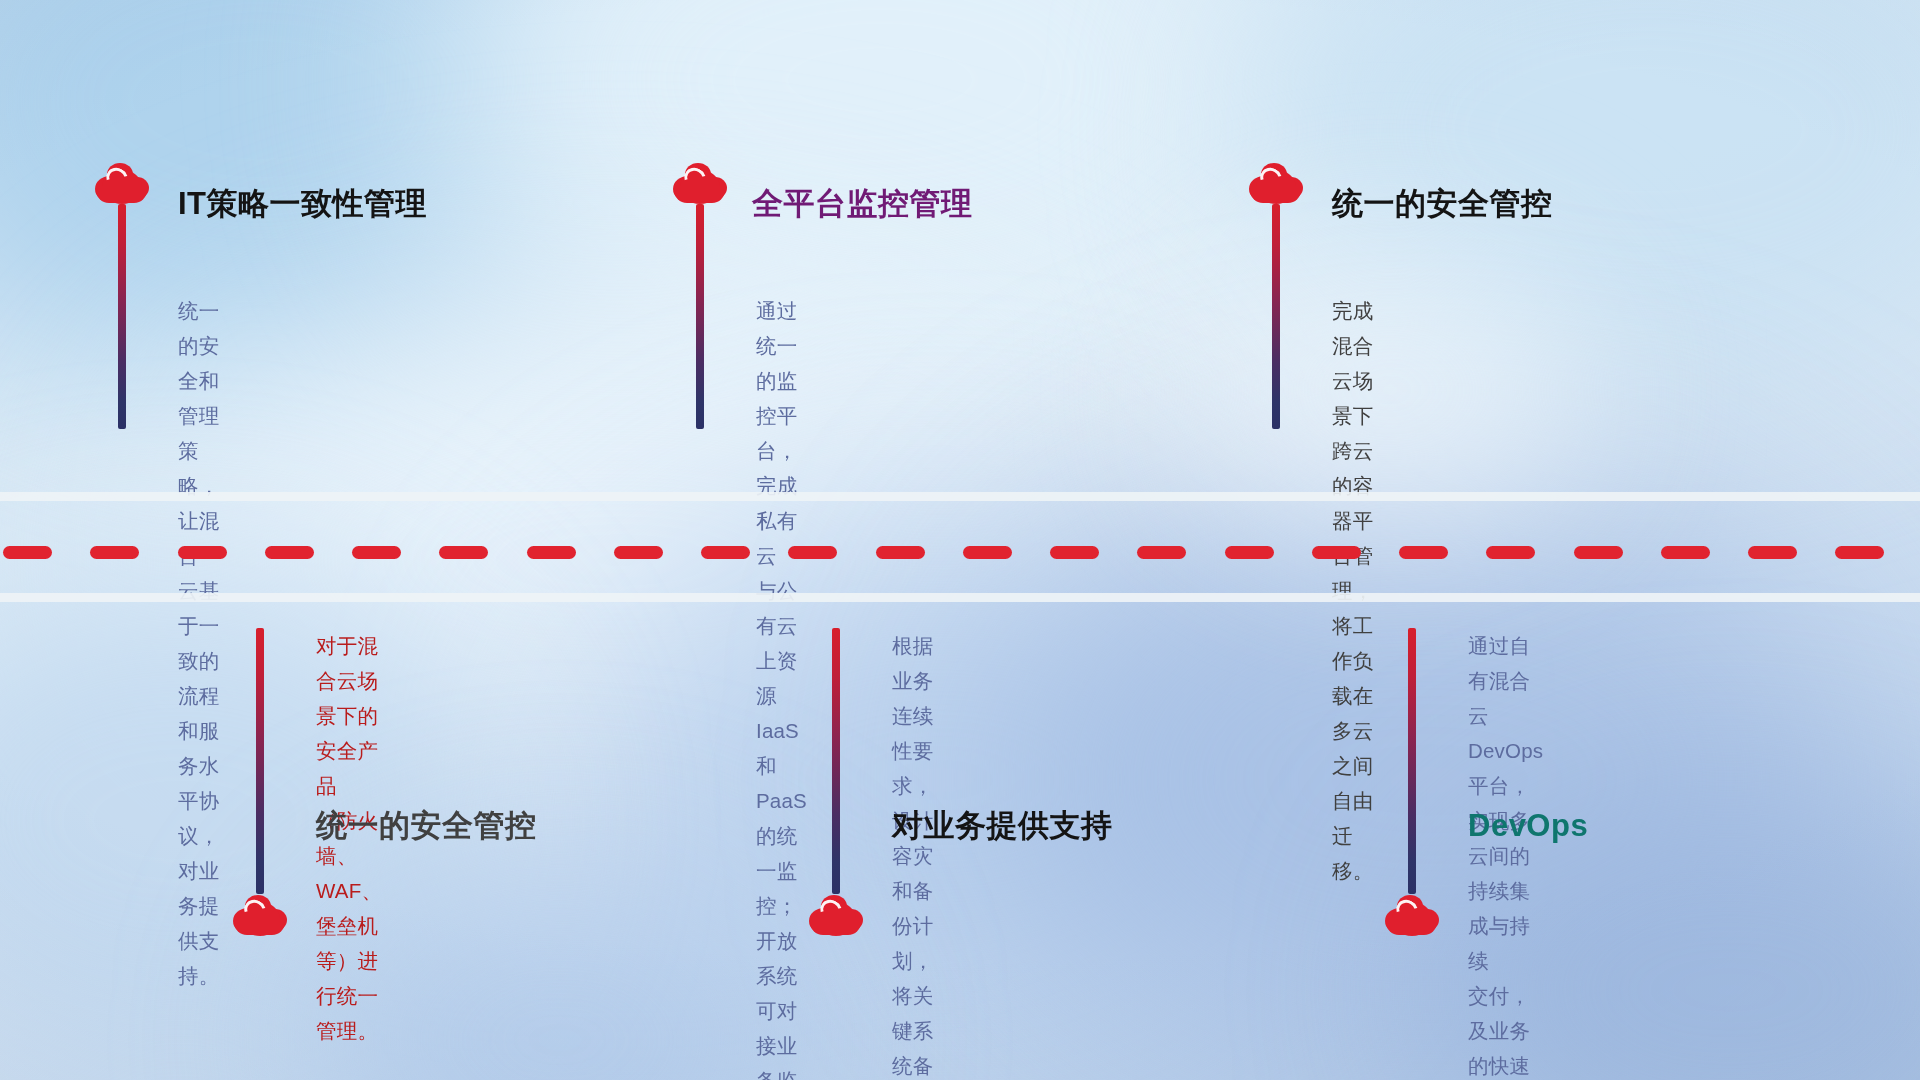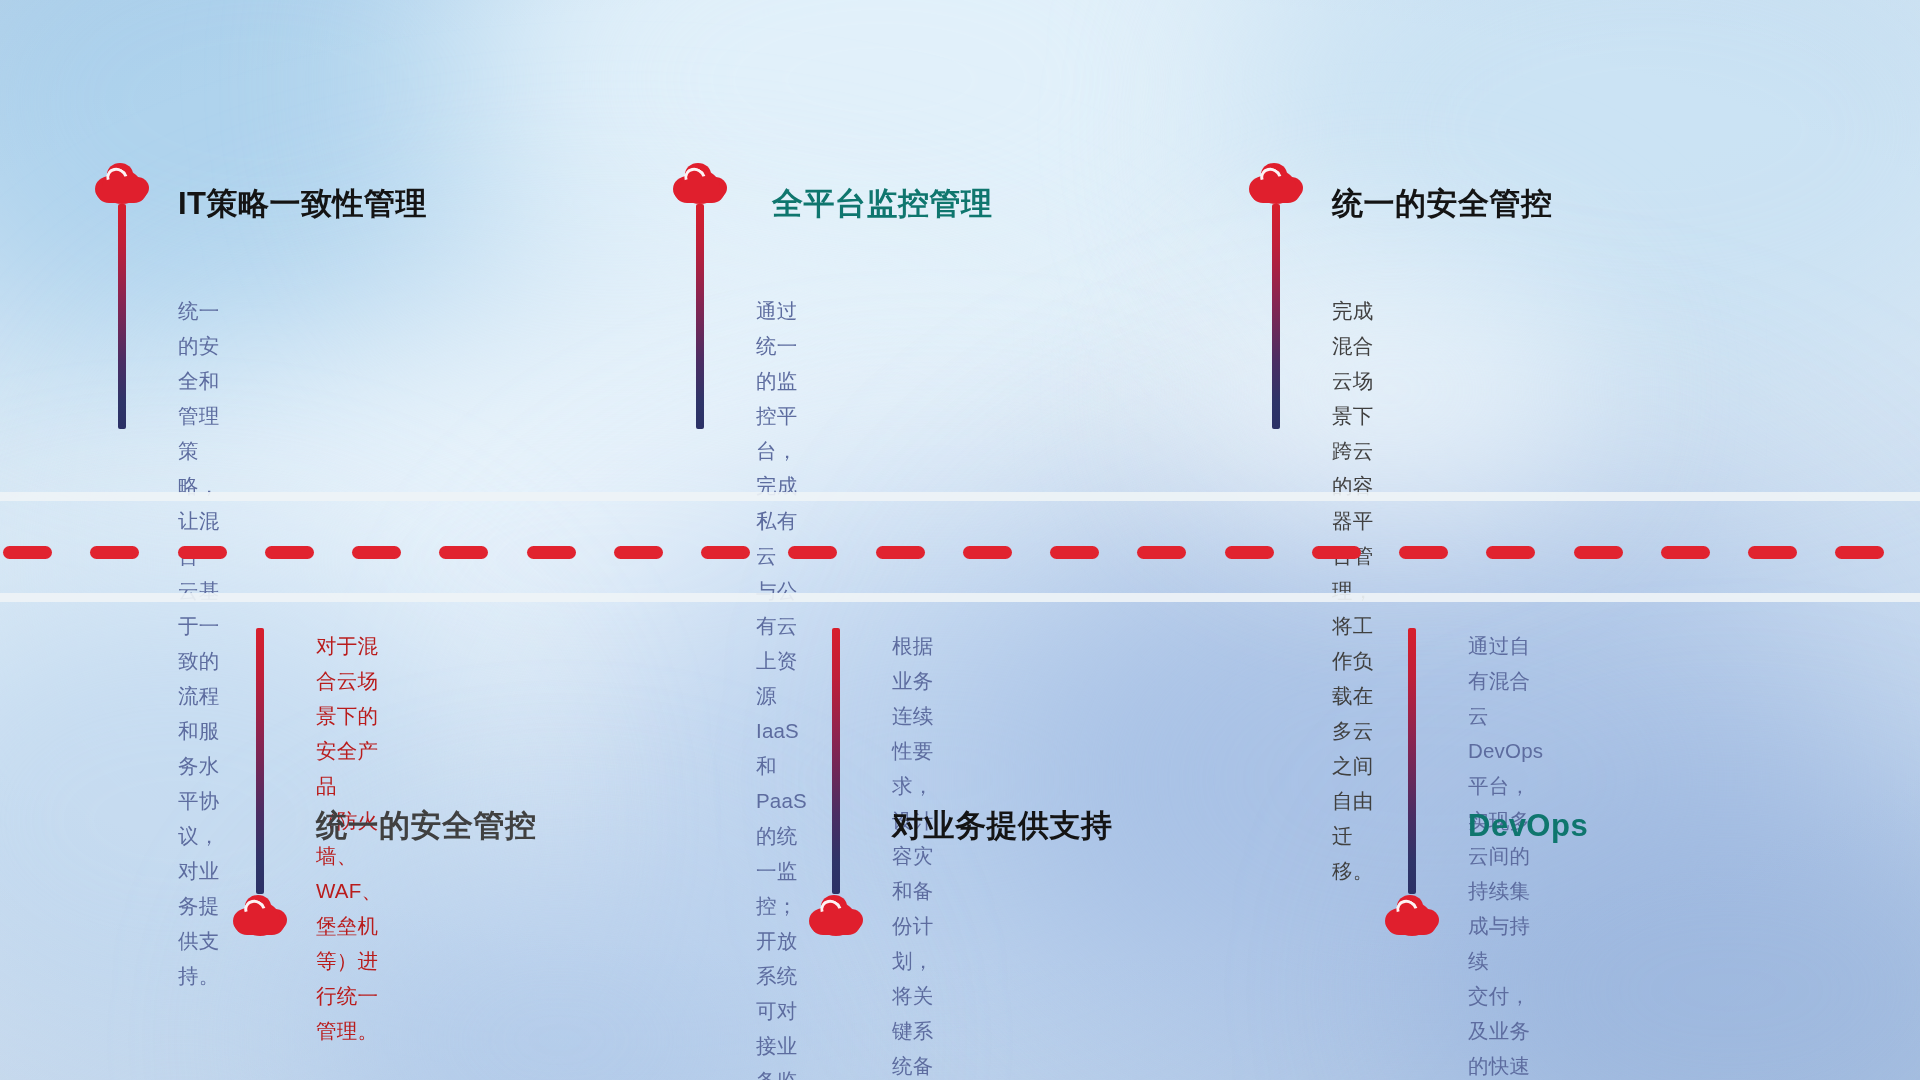--- a/index.html
+++ b/index.html
@@ -116,21 +116,21 @@
       <div class="cloud">
         <div class="blob b2" style="background: rgb(224, 31, 45);"></div>
           <div class="blob b4" style="background: rgb(224, 31, 45);"></div>
         <div class="blob b3" style="background: rgb(224, 31, 45);"></div>
           <div class="blob b1" style="background: rgb(224, 31, 45);"></div>
         <div class="base" style="background: rgb(224, 31, 45);"></div>
           <div class="hl"></div>
       </div>
     </div>
     <div class="stem" style="left:24px;top:42px;height:225px;"></div>
-    <div class="title" style="left: 100px; top: 26px; color: #0f766e;">全平台监控管理</div>
+    <div class="title" style="left: 80px; top: 26px; color: #701a75;">全平台监控管理</div>
     <div class="body" style="left: 84px; top: 131px; color: rgb(93, 108, 159);">通过统一的监控平台，完成私有云
 与公有云上资源IaaS和PaaS的统
 一监控；开放系统可对接业务监控。</div>
   </div>
 
   <div class="col" style="left:1248px;top:162px;">
     <div class="pin">
       <div class="cloud">
         <div class="blob b2" style="background: rgb(224, 31, 45);"></div>
           <div class="blob b4" style="background: rgb(224, 31, 45);"></div>

